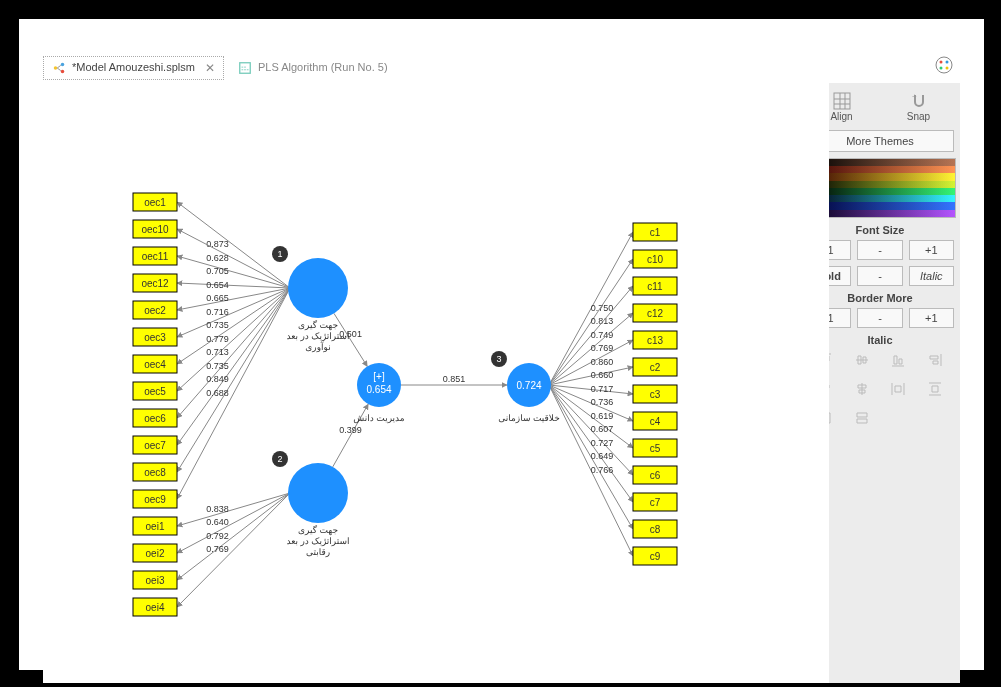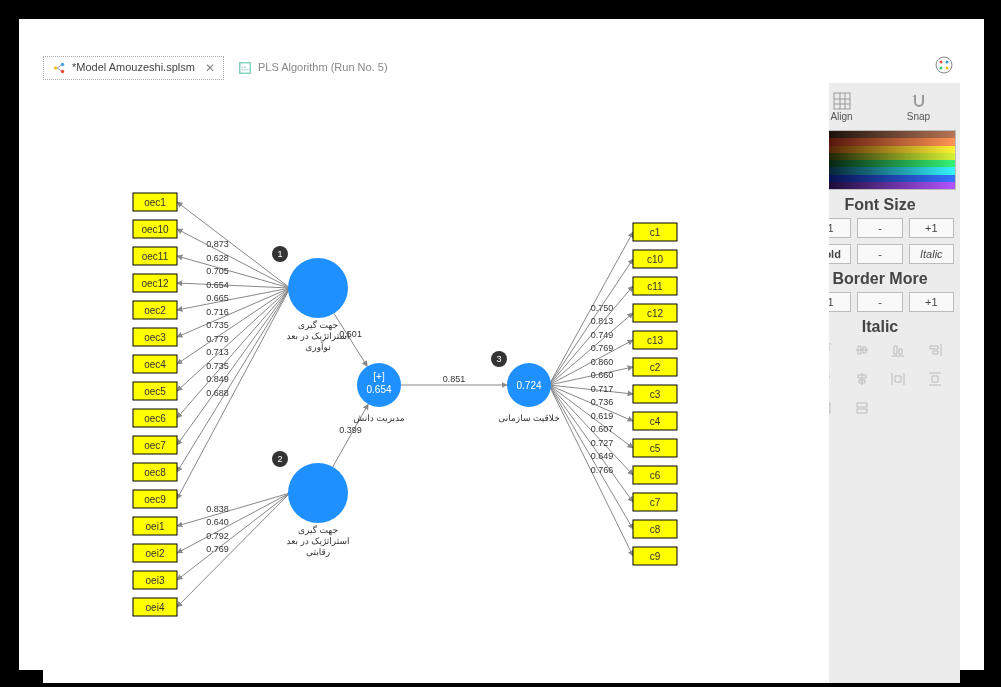--- a/index.html
+++ b/index.html
@@ -10,21 +10,21 @@
   .tab.active{color:#444;border:1px dotted #aaa}
   .tab .closex{color:#888;margin-left:4px;font-size:12px}
   .palette-corner{position:absolute;right:30px;top:36px;width:20px;height:20px}
   .canvas{position:absolute;left:24px;top:64px;width:786px;height:600px;background:#fff}
   .sidepanel{position:absolute;right:24px;top:64px;width:160px;height:600px;background:#ececec;padding:6px 6px 0 6px;box-sizing:border-box}
   .sp-row{display:flex;gap:6px;margin-bottom:6px}
   .sp-tool{flex:1;background:#ececec;text-align:center;padding:2px 0;font-size:10px;color:#555}
   .sp-tool .ico{height:20px;display:flex;align-items:center;justify-content:center}
   .sp-btn{flex:1;background:#f9f9f9;border:1px solid #bbb;text-align:center;padding:4px 0;font-size:11px;color:#444}
   .sp-wide{width:100%}
-  .sp-hdr{text-align:center;font-weight:bold;font-size:16px;color:#444;margin:6px 0 4px}
+  .sp-hdr{text-align:center;font-weight:bold;font-size:11px;color:#444;margin:6px 0 4px}
   .sp-btn.small{padding:3px 0;font-size:11px}
   .colorbar{width:148px;height:58px;margin:2px auto 2px;background:
     linear-gradient(to bottom,
       #5b3a2a 0 12.5%, #9c4a2a 0 25%, #9c7a1a 0 37.5%, #6a7a1a 0 50%,
       #1a7a3a 0 62.5%, #1a7a8a 0 75%, #1a3a9a 0 87.5%, #5a2a8a 0 100%) ,
     linear-gradient(to right,#000,#fff);
     background-blend-mode:hard-light;
     border:1px solid #bbb}
   .align-grid{display:grid;grid-template-columns:repeat(4,1fr);gap:10px;padding:2px 6px;color:#999;font-size:14px;text-align:center}
   .align-grid span svg{width:16px;height:16px}
@@ -93,20 +93,23 @@
       <div class="sp-tool">
         <div class="ico">
             <svg width="20" height="18">
               <path d="M6 3v7a4 4 0 0 0 8 0V3" fill="none" stroke="#999" stroke-width="2"></path>
               <text x="3" y="7" font-size="8" fill="#999">+</text>
             </svg>
           </div>
         <span>Snap</span>
       </div>
     </div>
+    <div class="sp-row">
+        <div class="sp-btn sp-wide">More Themes</div>
+      </div>
     <div class="colorbar"></div>
 
     <div class="sp-hdr">Font Size</div>
     <div class="sp-row">
       <div class="sp-btn small">-1</div>
       <div class="sp-btn small">-</div>
       <div class="sp-btn small">+1</div>
     </div>
     <div class="sp-row">
       <div class="sp-btn small" style="font-weight:bold">Bold</div>

